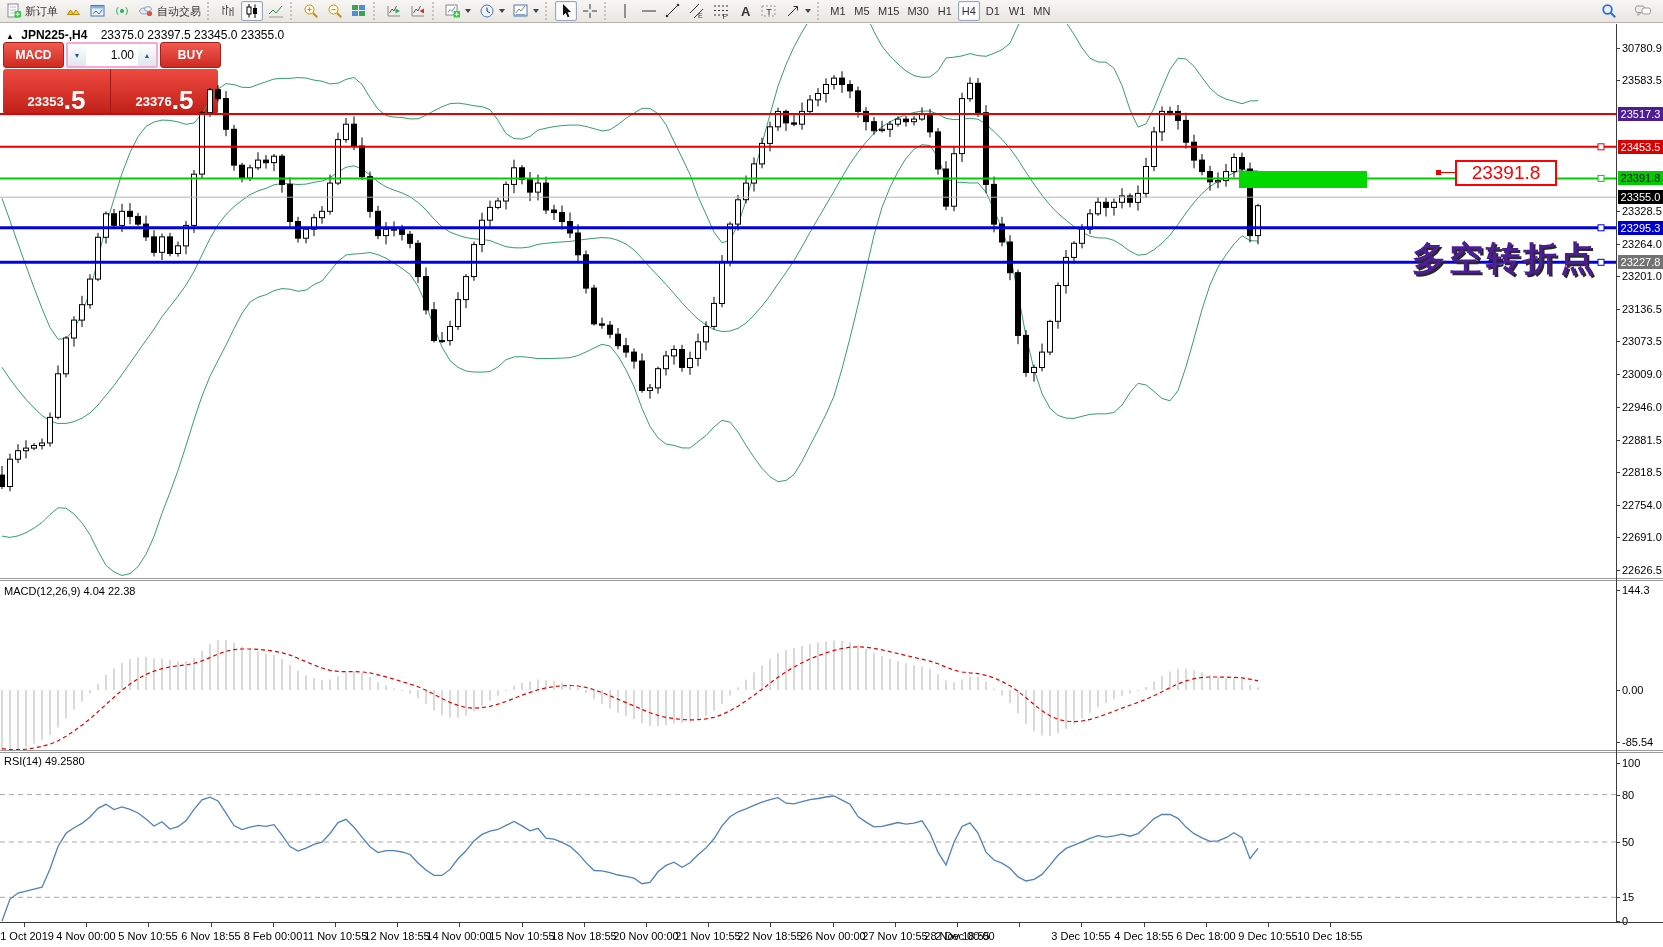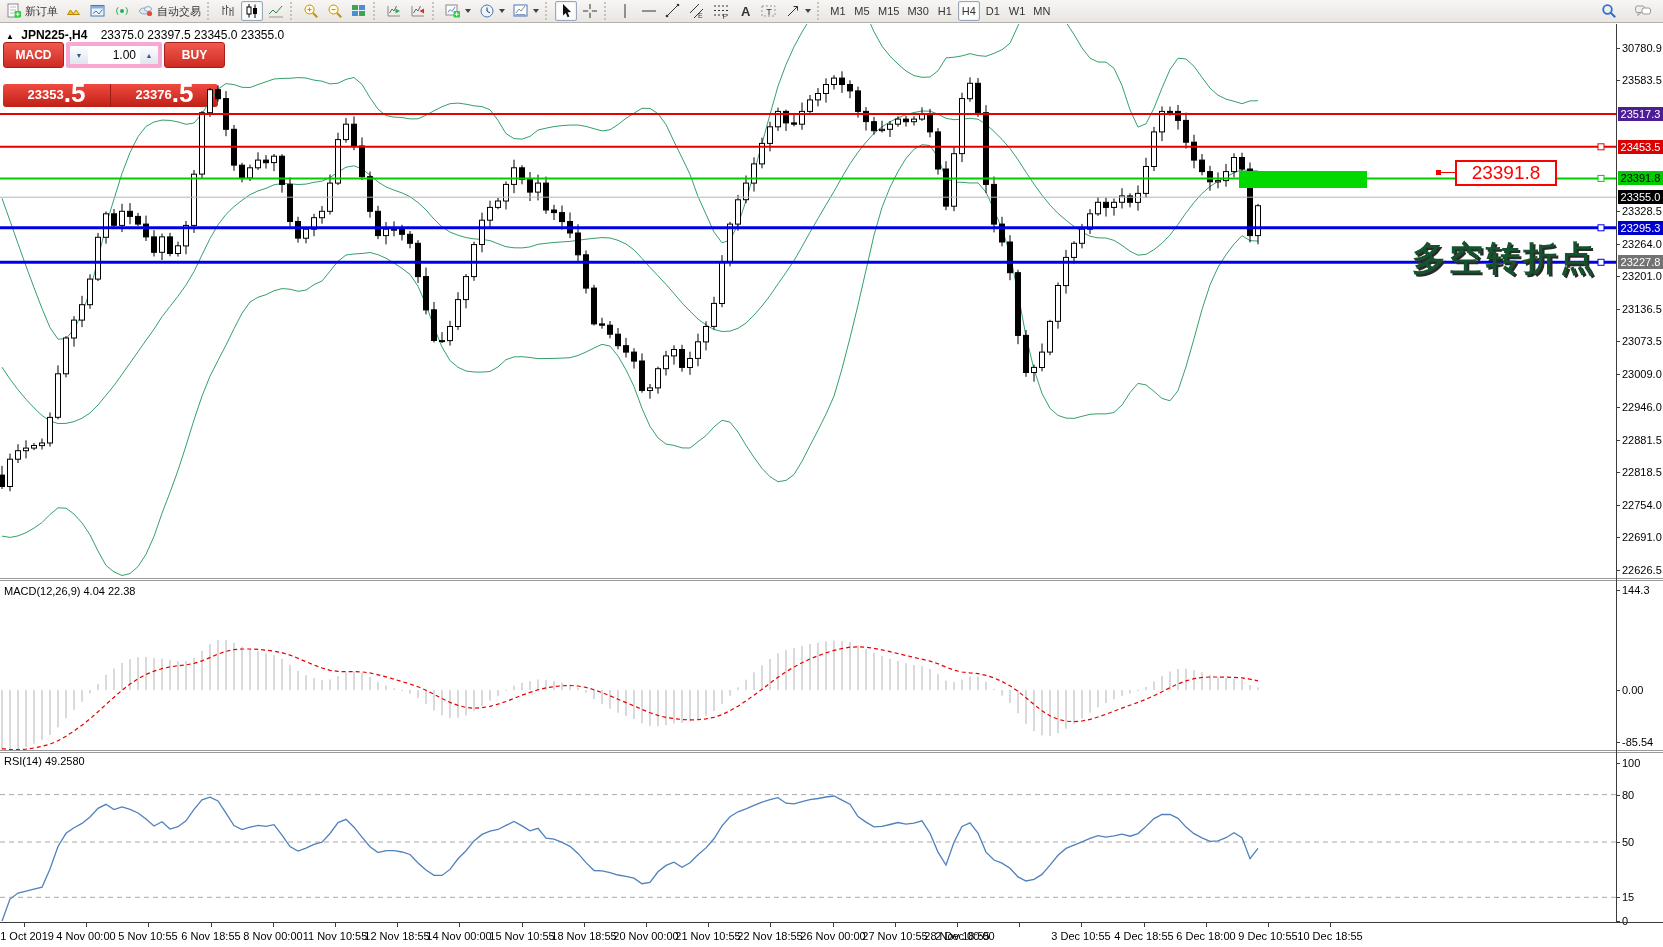--- a/index.html
+++ b/index.html
@@ -32,26 +32,26 @@
   #header { position:absolute; left:6px; top:4px; font-size:12px; color:#000; }
   #header .tri { font-size:8px; margin-right:4px; }
   #header b { font-weight:bold; margin-right:10px; }
 
   
   #trade { position:absolute; left:3px; top:18px; width:215px; }
   #trade-row1 { display:flex; height:26px; gap:2px; }
   .trade-btn { flex:0 0 61px; background:linear-gradient(#f05a4f,#cf2a22);
     border:1px solid #a81f18; border-radius:3px; color:#fff; font-size:12px;
     font-weight:bold; display:flex; align-items:center; justify-content:center; }
-  #vol-box { flex:1; display:flex; border:4px solid #f9a8d4; background:#fff; border-radius:2px; }
+  #vol-box { flex:1; display:flex; border:2px solid #f9a8d4; background:#fff; border-radius:2px; }
   #vol-box .spin { width:18px; display:flex; align-items:center; justify-content:center;
     font-size:7px; color:#35588a; background:linear-gradient(#fefefe,#dfe6ef); }
   #vol-input { width:52px; flex:1; border:0; outline:none; text-align:right;
     font-size:12px; padding-right:4px; font-family:"Liberation Sans",sans-serif; }
-  #trade-row2 { display:flex; height:23px; margin-top:16px; }
+  #trade-row2 { display:flex; height:45px; margin-top:1px; }
   .px { flex:1; background:linear-gradient(#ef4a40,#c02018); color:#fff;
     display:flex; align-items:flex-end; justify-content:center; padding-bottom:1px; }
   .px:first-child { border-radius:3px 0 0 3px; border-right:1px solid #9e1b14; }
   .px:last-child  { border-radius:0 3px 3px 0; }
   .px .small { font-size:13px; font-weight:bold; line-height:22px; }
   .px .big   { font-size:26px; font-weight:bold; line-height:26px; }
 
   
   .ptick { position:absolute; left:1622px; font-size:11px; color:#000; }
   .ptick-mark { position:absolute; left:1616px; width:4px; height:1px; background:#3c3c3c; }
@@ -63,21 +63,21 @@
 
   .ind-label { position:absolute; left:4px; font-size:11px; color:#000; }
 
   
   #callout { position:absolute; left:1455px; top:136px; width:102px; height:26px;
     border:2px solid #f00; background:#fff; color:#f00; font-size:19px;
     display:flex; align-items:center; justify-content:center; }
   #callout-link { position:absolute; left:1440px; top:148px; width:15px; height:1px; background:#e00; }
   #callout-dot { position:absolute; left:1436px; top:146px; width:5px; height:5px; background:#e00; }
   #note { position:absolute; left:1412px; top:212px; font-size:34px; font-weight:bold;
-    letter-spacing:3px; color:#14532d; text-shadow:2px 2px 0 #2a2a2a; }
+    letter-spacing:3px; color:#4c1d95; text-shadow:2px 2px 0 #2a2a2a; }
 
   svg text { font-family:"Liberation Sans",sans-serif; }
   .pane { position:absolute; left:0; }
 </style>
 </head>
 <body>
 
 <div id="app">
 
   <div id="toolbar">
@@ -953,21 +953,21 @@
     <div id="time-axis">
         <div class="ttick" style="left:24px"></div>
         <div class="tlabel" style="left:24px">31 Oct 2019</div>
         <div class="ttick" style="left:86px"></div>
         <div class="tlabel" style="left:86px">4 Nov 00:00</div>
         <div class="ttick" style="left:148px"></div>
         <div class="tlabel" style="left:148px">5 Nov 10:55</div>
         <div class="ttick" style="left:211px"></div>
         <div class="tlabel" style="left:211px">6 Nov 18:55</div>
         <div class="ttick" style="left:273px"></div>
-        <div class="tlabel" style="left:273px">8 Nov 00:00</div>
+        <div class="tlabel" style="left:273px">8 Feb 00:00</div>
         <div class="ttick" style="left:335px"></div>
         <div class="tlabel" style="left:335px">11 Nov 10:55</div>
         <div class="ttick" style="left:397px"></div>
         <div class="tlabel" style="left:397px">12 Nov 18:55</div>
         <div class="ttick" style="left:459px"></div>
         <div class="tlabel" style="left:459px">14 Nov 00:00</div>
         <div class="ttick" style="left:522px"></div>
         <div class="tlabel" style="left:522px">15 Nov 10:55</div>
         <div class="ttick" style="left:584px"></div>
         <div class="tlabel" style="left:584px">18 Nov 18:55</div>

